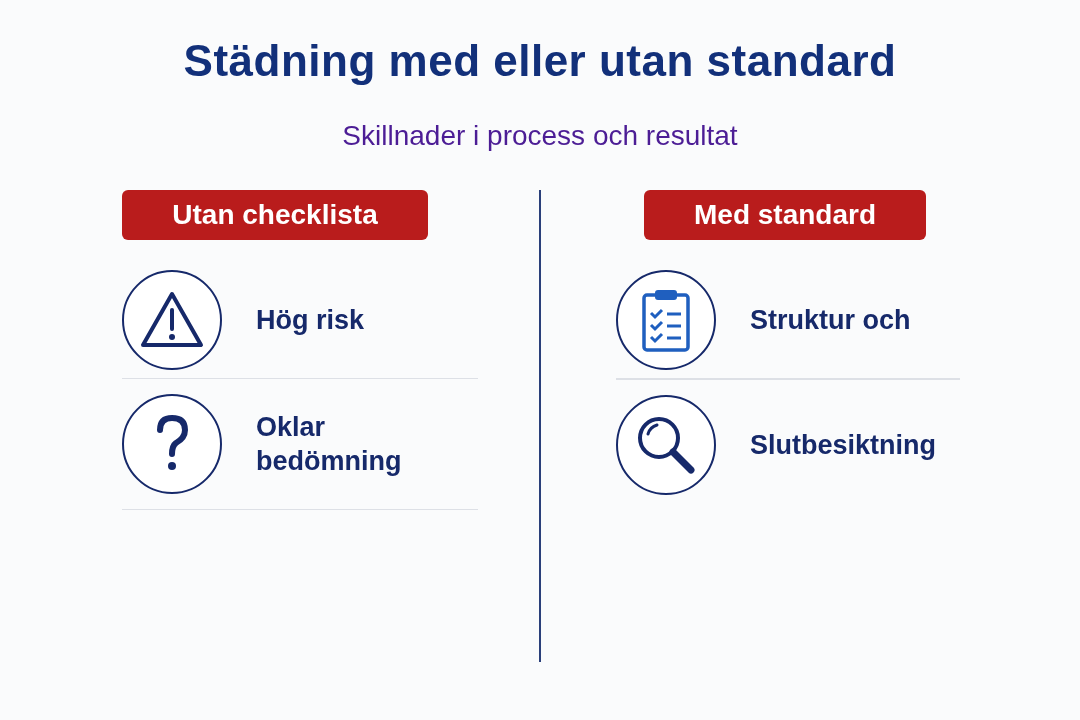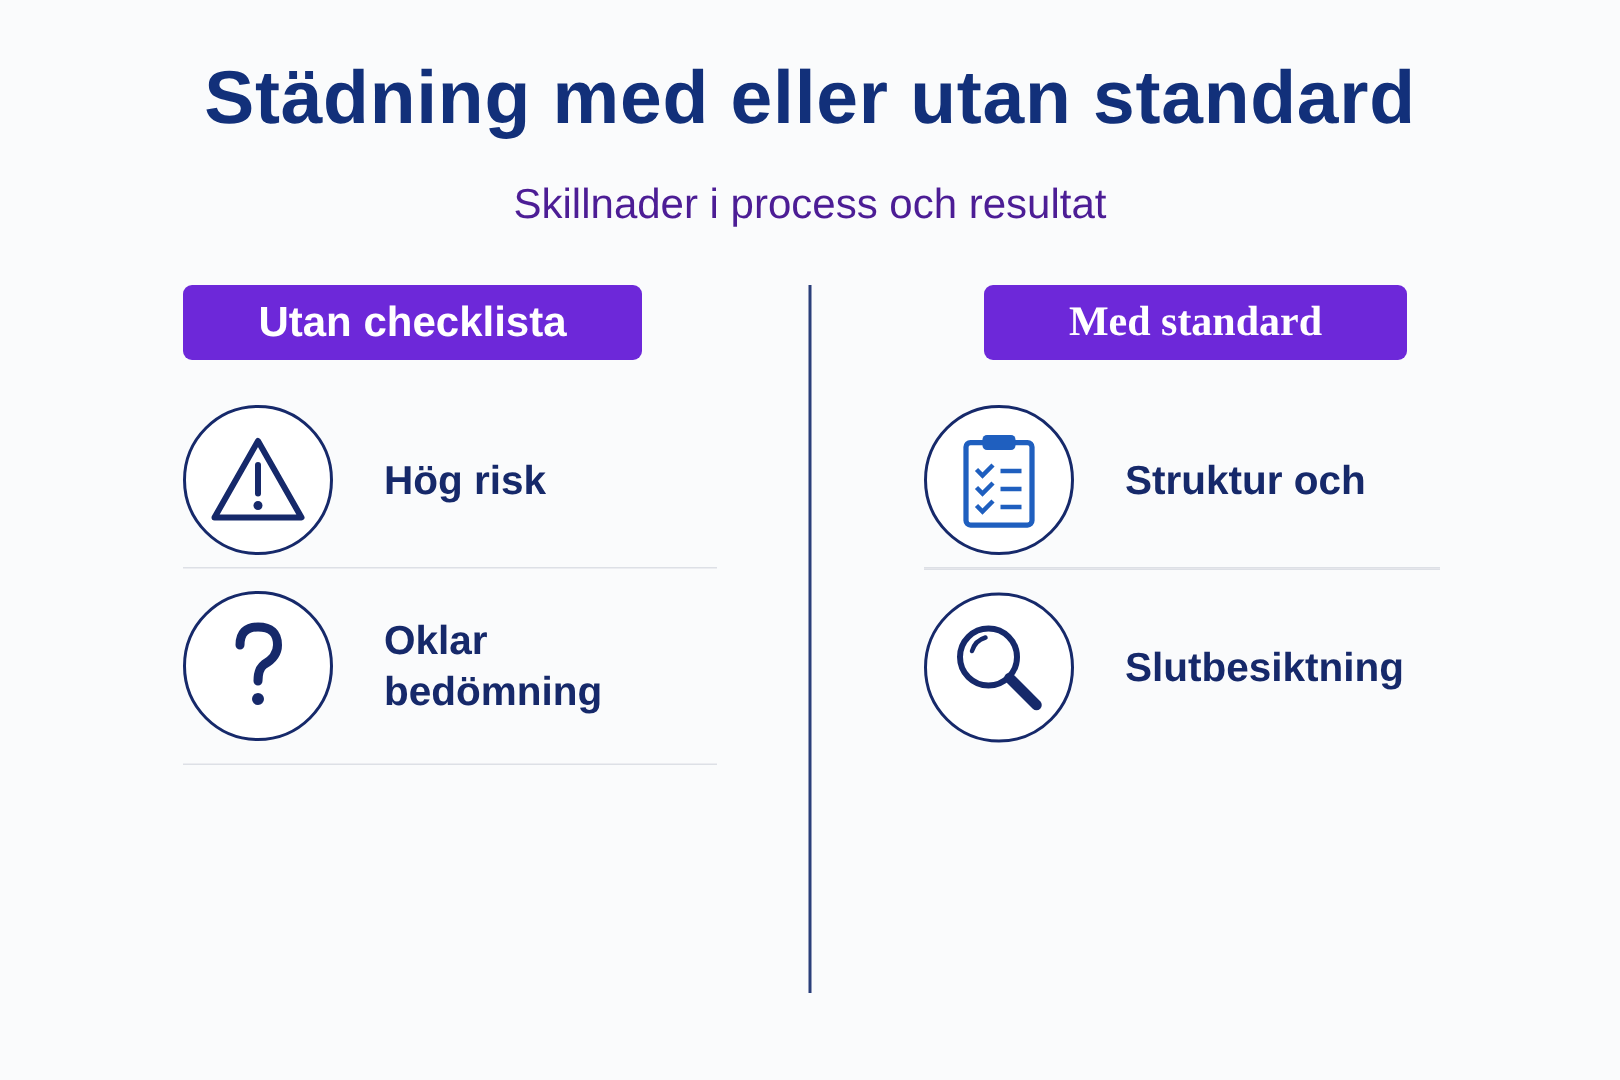--- a/index.html
+++ b/index.html
@@ -1,25 +1,25 @@
 <!DOCTYPE html>
 <html><head>
 <meta charset="utf-8">
 <style>
   html, body { margin:0; padding:0; }
   body { width:1080px; height:720px; background:#fafbfc; font-family:"Liberation Sans", sans-serif; color:#0f2a6b; position:relative; overflow:hidden; }
-  .title { position:absolute; top:36px; left:0; width:1080px; text-align:center; font-size:50px; font-weight:bold; color:#12307a; letter-spacing:0.5px; }
+  .title { position:absolute; top:36px; left:0; width:1080px; text-align:center; font-size:44px; font-weight:bold; color:#12307a; letter-spacing:0.5px; }
   .subtitle { position:absolute; top:120px; left:0; width:1080px; text-align:center; font-size:28px; color:#4c1d95; }
   .divider-v { position:absolute; left:539px; top:190px; width:2px; height:472px; background:#2a3f7a; }
   .col { position:absolute; top:190px; }
   .col.left { left:122px; width:356px; }
   .col.right { left:616px; width:344px; }
-  .badge { height:50px; border-radius:6px; background:#6d28d9; color:#fff; font-weight:bold; font-size:28px; display:flex; align-items:center; justify-content:center; }
+  .badge { height:50px; border-radius:6px; background:#b91c1c; color:#fff; font-weight:bold; font-size:28px; display:flex; align-items:center; justify-content:center; }
   .left .badge { width:306px; }
-  .right .badge { width:282px; margin-left:40px;font-family:Liberation Serif, serif; }
+  .right .badge { width:282px; margin-left:28px; }
   .item { display:flex; align-items:center; height:130px; }
   .item .circle { width:100px; height:100px; border:2px solid #16296a; border-radius:50%; display:flex; align-items:center; justify-content:center; box-sizing:border-box; flex-shrink:0; background:#fff; }
   .item .label { margin-left:34px; font-size:27px; font-weight:bold; color:#16296a; line-height:34px; }
   .sep { height:1px; background:#dde0e6; }
   .left .item:first-of-type { margin-top:22px; }
 </style>
 </head>
 <body>
 
 <div class="title">Städning med eller utan standard</div>

